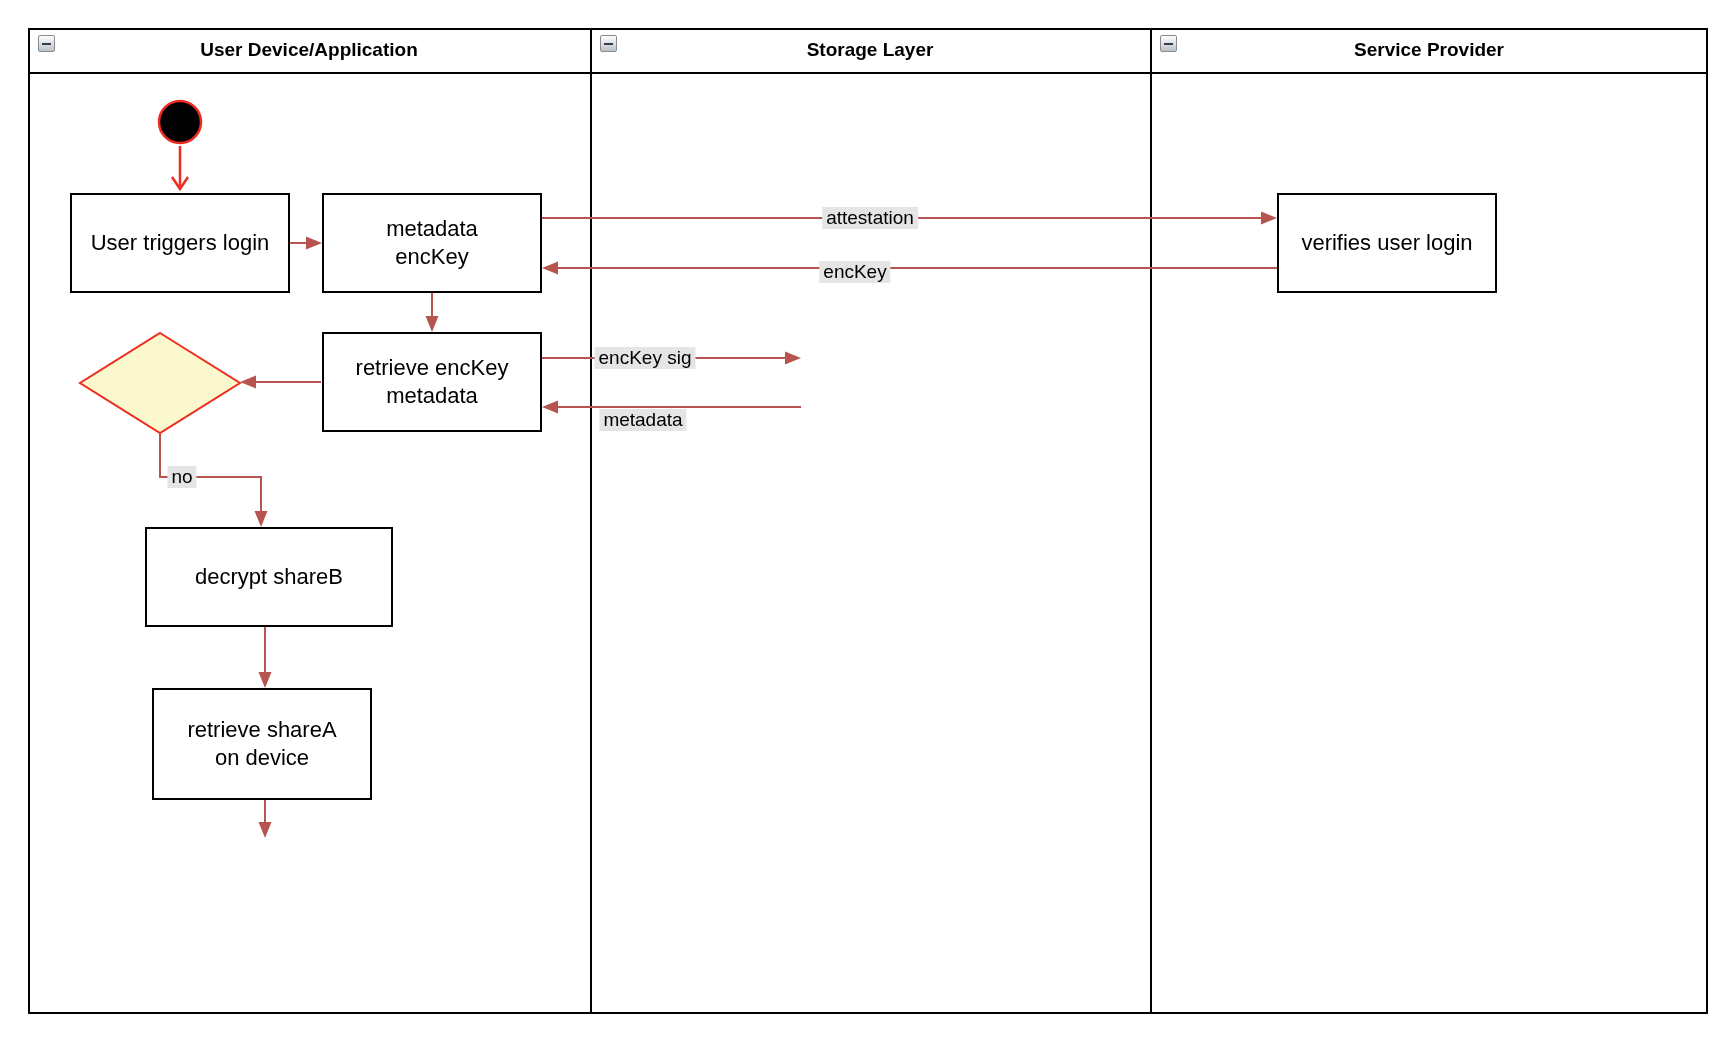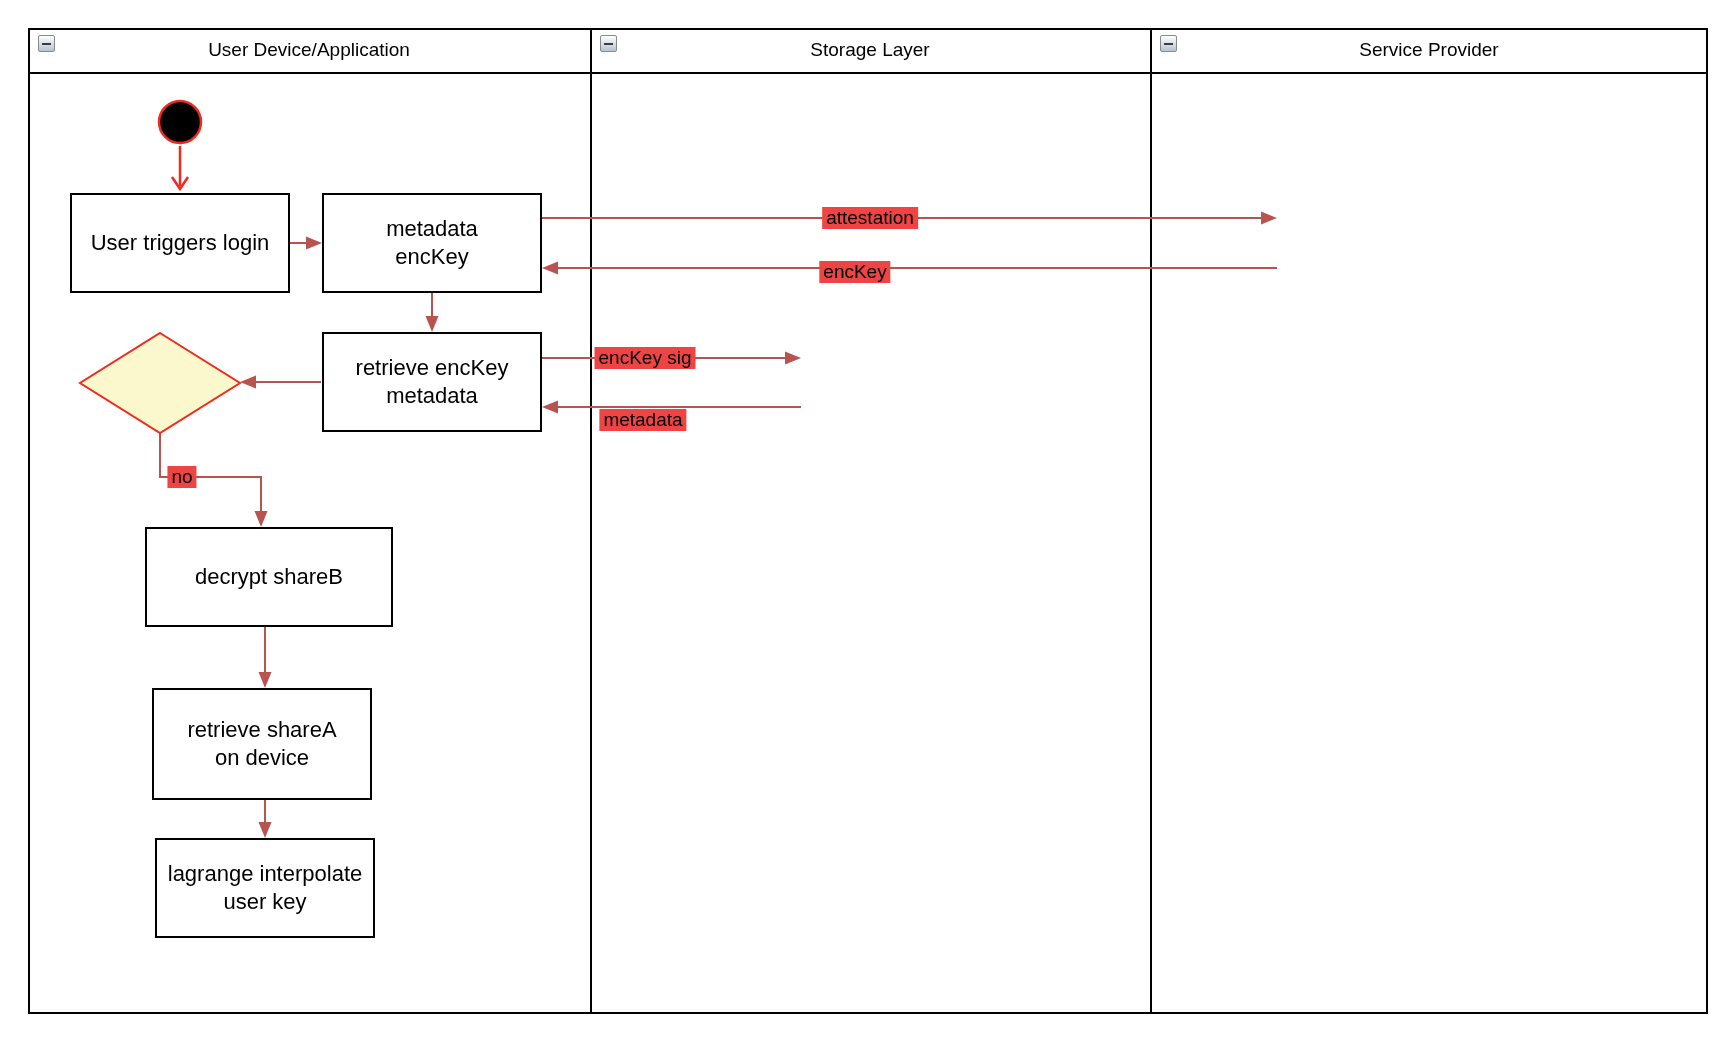--- a/index.html
+++ b/index.html
@@ -19,21 +19,21 @@
   }
   
   .pool{
     position:absolute;left:28px;top:28px;width:1680px;height:986px;
     border:2px solid #000;box-sizing:border-box;background:#fff;
   }
   .lane-divider{position:absolute;top:28px;width:2px;height:986px;background:#000;}
   .header-sep{position:absolute;left:28px;top:72px;width:1680px;height:2px;background:#000;}
   .lane-title{
     position:absolute;top:28px;height:58px;line-height:44px;
-    text-align:center;font-weight:normal;font-size:19px;white-space:nowrap;
+    text-align:center;font-weight:bold;font-size:19px;white-space:nowrap;
   }
   .collapse-btn{
     position:absolute;width:17px;height:17px;box-sizing:border-box;
     border:1px solid #8a8a8a;border-radius:2px;
     background:linear-gradient(#fefefe,#b9c3cd);
     display:flex;align-items:center;justify-content:center;
     cursor:pointer;
   }
   .collapse-btn .minus{width:9px;height:2px;background:#3b3b3b;}
   
@@ -43,21 +43,21 @@
     display:flex;flex-direction:column;align-items:center;justify-content:center;
     font-size:22px;line-height:28px;text-align:center;
   }
   .diamond-label{
     position:absolute;display:flex;flex-direction:column;align-items:center;justify-content:center;
     font-size:21px;line-height:26px;text-align:center;background:transparent;
   }
   
   .edge-label{
     position:absolute;transform:translate(-50%,-50%);
-    background:#ef4444;padding:0 4px;font-size:19px;white-space:nowrap;
+    background:#e5e5e5;padding:0 4px;font-size:19px;white-space:nowrap;
   }
   .edge-label.below{transform:translateX(-50%);}
   
   svg.edge-layer{position:absolute;left:0;top:0;pointer-events:none;}
   .e{stroke:var(--edge);stroke-width:2;fill:none;}
   .h{fill:var(--edge);stroke:none;}
   .s{stroke:var(--accent-red);stroke-width:2.5;fill:none;}
   .start-dot{fill:#000;stroke:var(--accent-red);stroke-width:2.5;}
   .decision{fill:var(--diamond-fill);stroke:var(--accent-red);stroke-width:2;}
 </style>
@@ -142,26 +142,25 @@
 
   <div class="node" style="left:145px;top:527px;width:248px;height:100px">
     <span>decrypt shareB</span>
   </div>
 
   <div class="node" style="left:152px;top:688px;width:220px;height:112px">
     <span>retrieve shareA</span>
     <span>on device</span>
   </div>
 
-  <div class="node" style="left:155px;top:838px;width:220px;height:100px">
-    <span>lagrange interpolate</span>
-    <span>user key</span>
-  </div>
 
 
+  <div class="node" style="left:1277px;top:193px;width:220px;height:100px">
+    <span>verifies user login</span>
+  </div>
 
   <div class="edge-label" style="left:870px;top:218px">attestation</div>
   <div class="edge-label" style="left:855px;top:272px">encKey</div>
   <div class="edge-label" style="left:645px;top:358px">encKey sig</div>
   <div class="edge-label below" style="left:643px;top:409px">metadata</div>
   <div class="edge-label" style="left:182px;top:477px">no</div>
 
 </div>
 
 </body></html>

